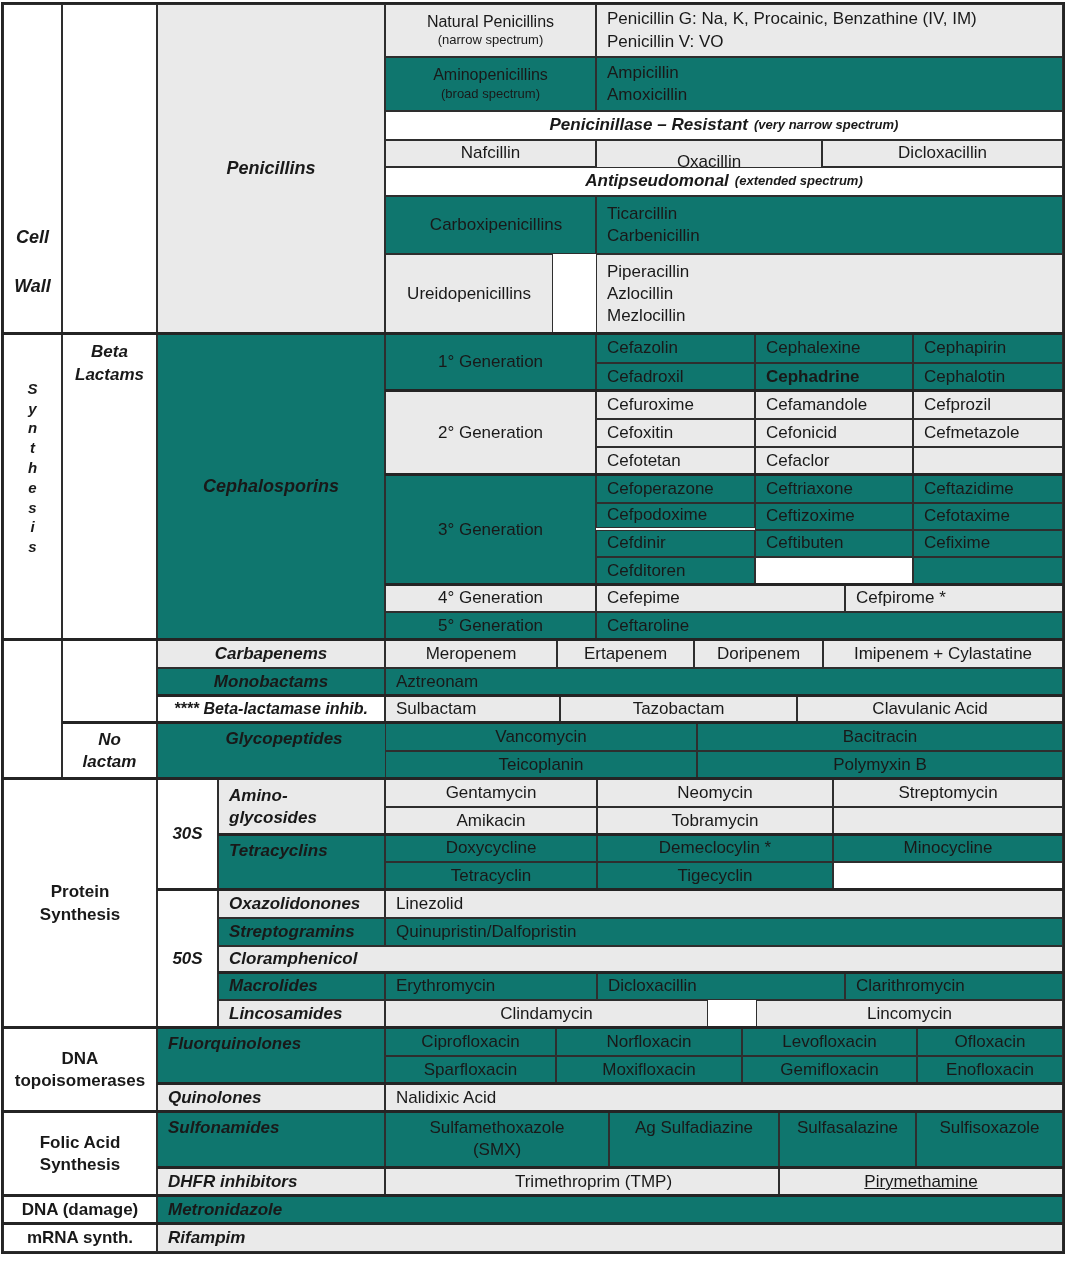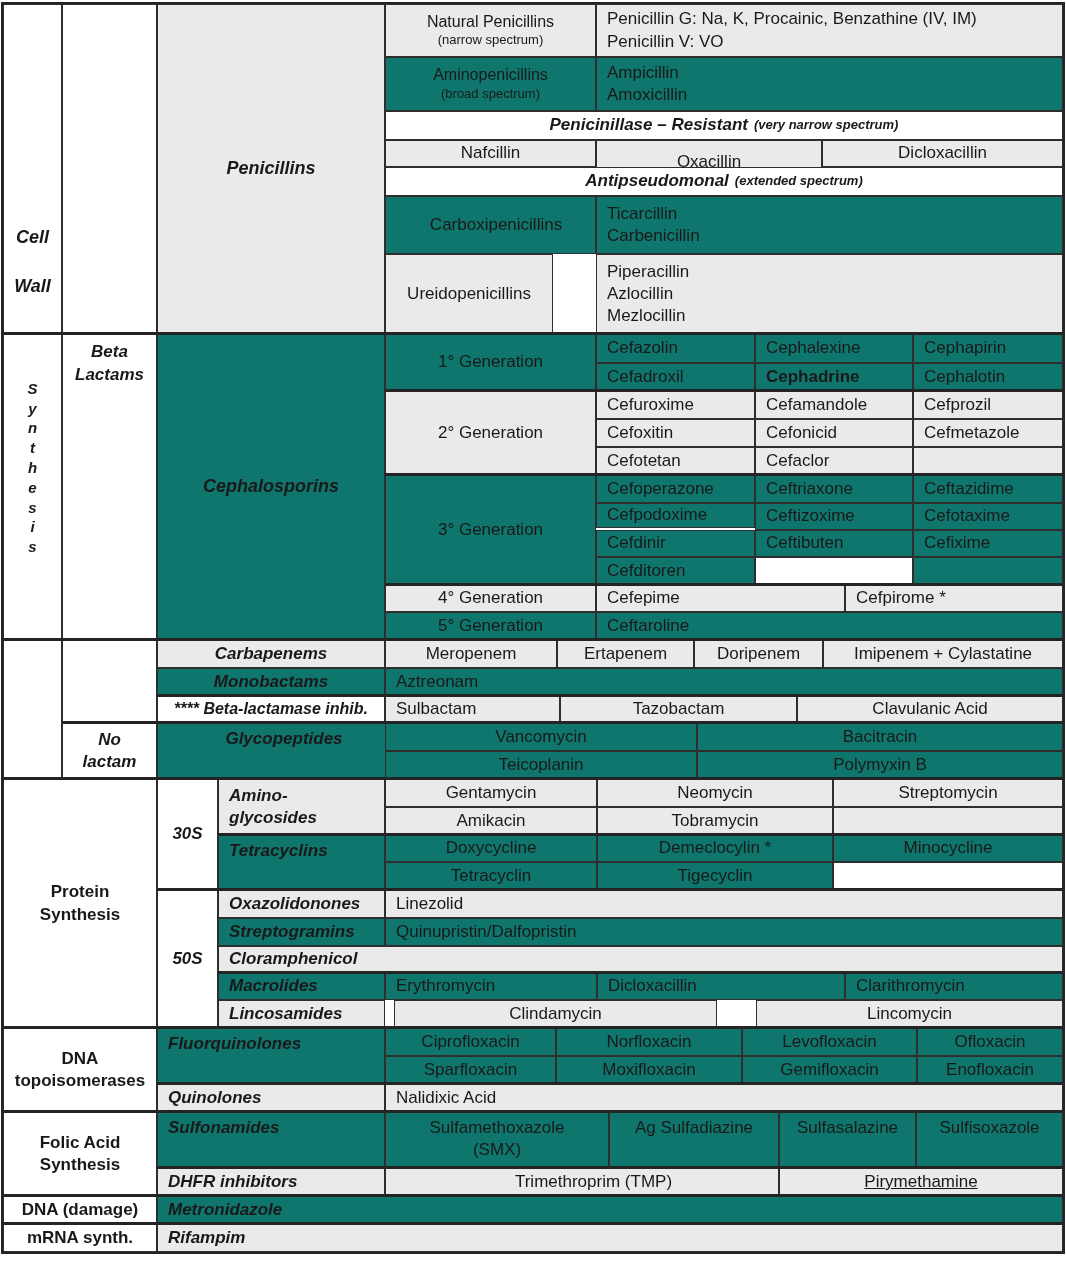--- a/index.html
+++ b/index.html
@@ -170,21 +170,21 @@
 <div class="c gy lbl l" style="left:218px;top:890px;width:167px;height:28px;">Oxazolidonones</div>
 <div class="c gy l" style="left:385px;top:890px;width:678px;height:28px;">Linezolid</div>
 <div class="c cm lbl l" style="left:218px;top:918px;width:167px;height:28px;">Streptogramins</div>
 <div class="c cm l" style="left:385px;top:918px;width:678px;height:28px;">Quinupristin/Dalfopristin</div>
 <div class="c gy lbl l" style="left:218px;top:946px;width:845px;height:27px;">Cloramphenicol</div>
 <div class="c cm lbl l" style="left:218px;top:973px;width:167px;height:27px;">Macrolides</div>
 <div class="c cm l" style="left:385px;top:973px;width:212px;height:27px;">Erythromycin</div>
 <div class="c cm l" style="left:597px;top:973px;width:248px;height:27px;">Dicloxacillin</div>
 <div class="c cm l" style="left:845px;top:973px;width:218px;height:27px;">Clarithromycin</div>
 <div class="c gy lbl l" style="left:218px;top:1000px;width:167px;height:28px;">Lincosamides</div>
-<div class="c gy" style="left:385px;top:1000px;width:323px;height:28px;margin-left:9px;">Clindamycin</div>
+<div class="c gy" style="left:385px;top:1000px;width:323px;height:28px;">Clindamycin</div>
 <div class="c gy" style="left:756px;top:1000px;width:307px;height:28px;">Lincomycin</div>
 
 <div class="c cm lbl l tp" style="left:157px;top:1028px;width:228px;height:56px;">Fluorquinolones</div>
 <div class="c cm" style="left:385px;top:1028px;width:171px;height:28px;">Ciprofloxacin</div>
 <div class="c cm" style="left:556px;top:1028px;width:186px;height:28px;">Norfloxacin</div>
 <div class="c cm" style="left:742px;top:1028px;width:175px;height:28px;">Levofloxacin</div>
 <div class="c cm" style="left:917px;top:1028px;width:146px;height:28px;">Ofloxacin</div>
 <div class="c cm" style="left:385px;top:1056px;width:171px;height:28px;">Sparfloxacin</div>
 <div class="c cm" style="left:556px;top:1056px;width:186px;height:28px;">Moxifloxacin</div>
 <div class="c cm" style="left:742px;top:1056px;width:175px;height:28px;">Gemifloxacin</div>

